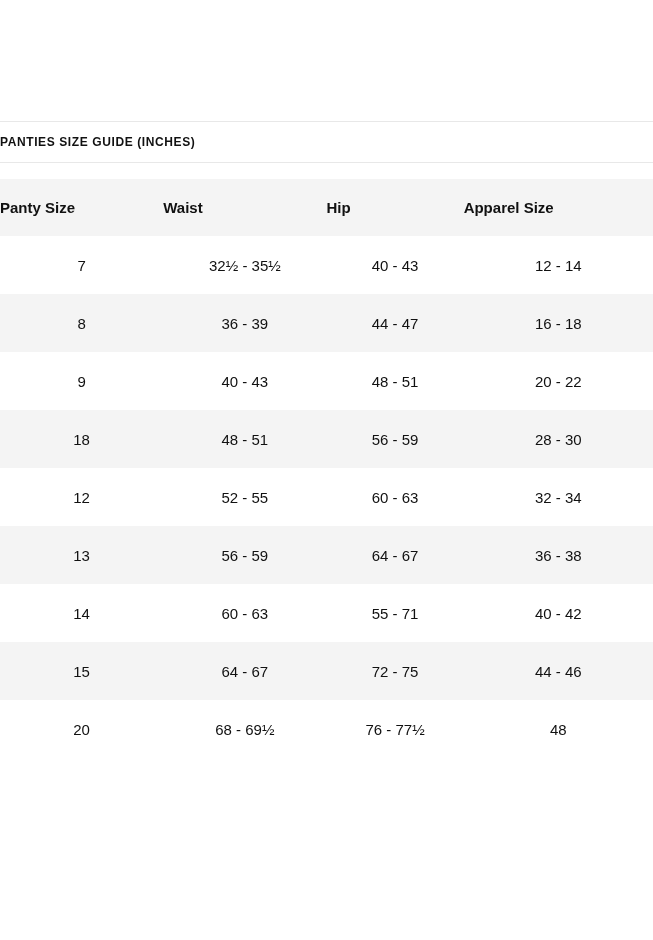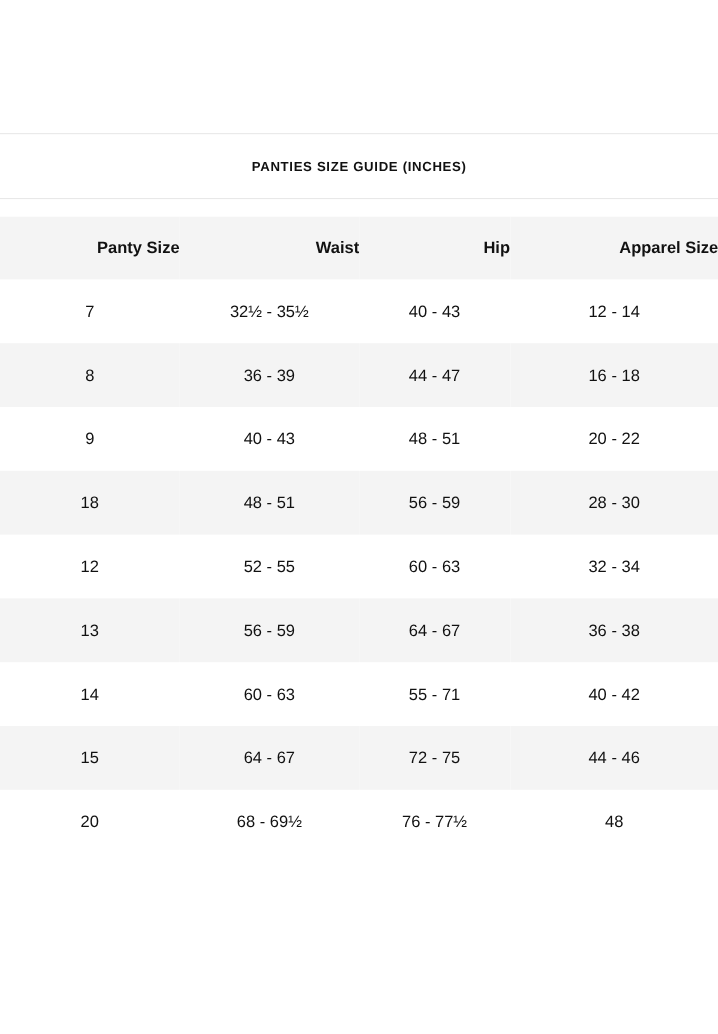--- a/index.html
+++ b/index.html
@@ -17,26 +17,26 @@
   .page {
     width: 653px;
     height: 940px;
     background: var(--bg);
     overflow: hidden;
   }
   .top-spacer {
     height: 121px;
   }
   .title-bar {
-    height: 60px;
+    height: 42px;
     border-top: 1px solid var(--divider);
     border-bottom: 1px solid var(--divider);
     display: flex;
     align-items: center;
-    justify-content: center;
+    justify-content: flex-start;
   }
   .title-bar h2 {
     font-size: 12px;
     font-weight: 700;
     letter-spacing: 0.6px;
     text-transform: uppercase;
     color: var(--text);
   }
   .pre-table-gap {
     height: 16px;
@@ -48,21 +48,21 @@
   }
   table.size-guide col.c1 { width: 25%; }
   table.size-guide col.c2 { width: 25%; }
   table.size-guide col.c3 { width: 21%; }
   table.size-guide col.c4 { width: 29%; }
   table.size-guide th {
     height: 57px;
     background: var(--stripe);
     font-size: 15px;
     font-weight: 700;
-    text-align: right;
+    text-align: left;
     vertical-align: middle;
     color: var(--text);
   }
   table.size-guide td {
     height: 58px;
     font-size: 15px;
     font-weight: 400;
     text-align: center;
     vertical-align: middle;
     color: var(--text);

